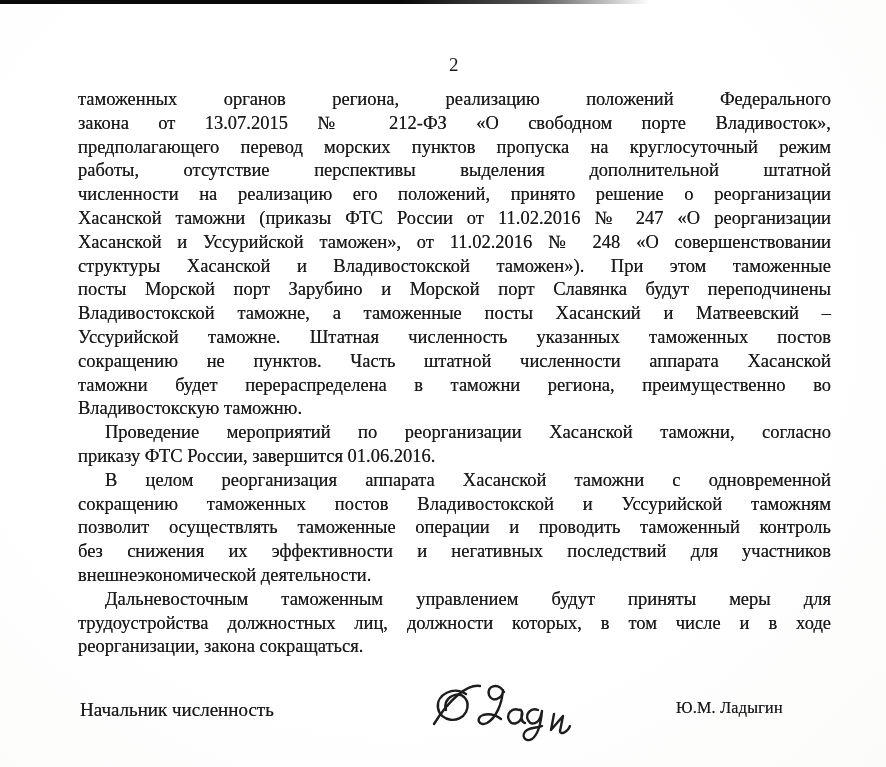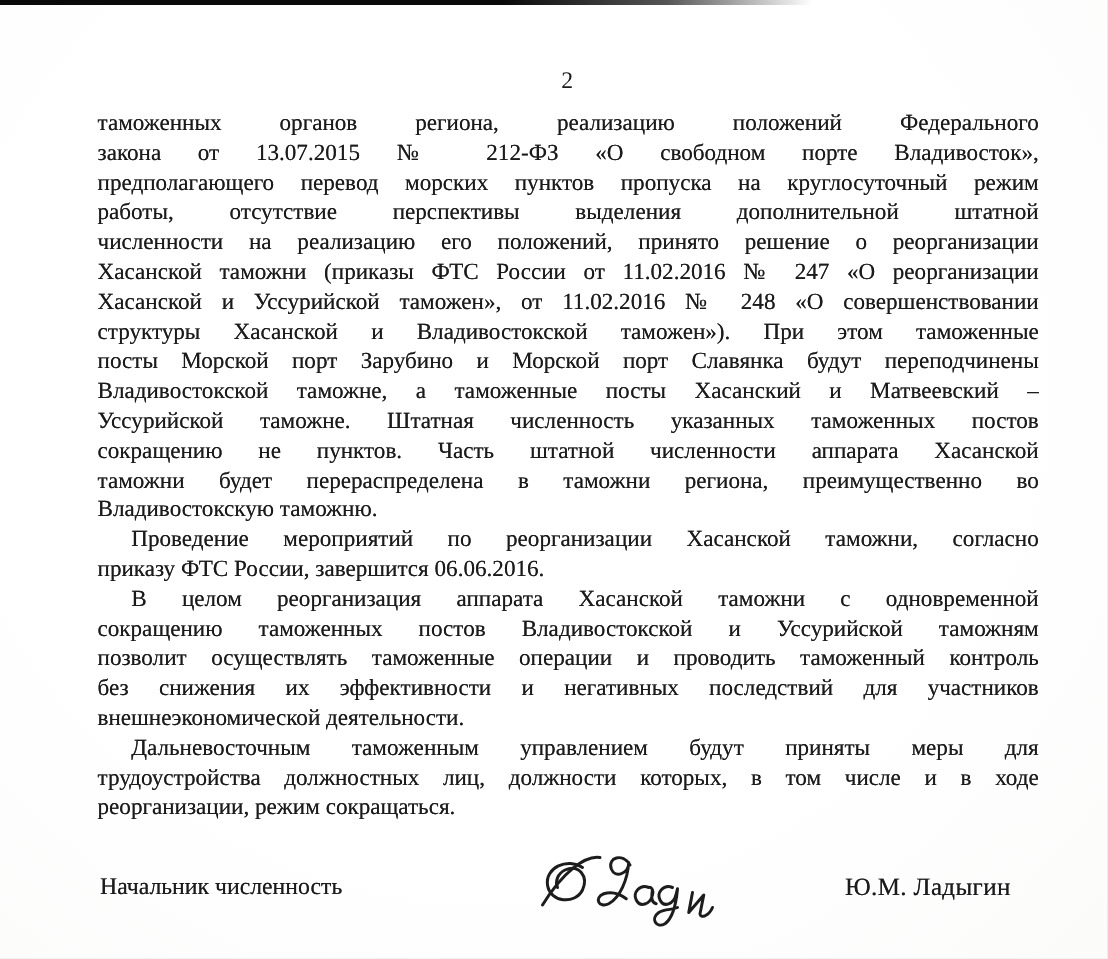--- a/index.html
+++ b/index.html
@@ -42,21 +42,21 @@
   .line.indent { padding-left: 27px; }
   .sig-title {
     position: absolute;
     left: 80px; top: 699px;
     font-size: 19px;
     text-shadow: 0 0 0.45px rgba(10,10,10,0.75);
   }
   .sig-name {
     position: absolute;
     left: 676px; top: 699px;
-    font-size: 20px;
+    font-size: 16px;
     letter-spacing: 0.3px;
     text-shadow: 0 0 0.45px rgba(10,10,10,0.75);
   }
   .signature-svg {
     position: absolute;
     left: 424px; top: 672px;
     width: 170px; height: 80px;
   }
   .signature-svg path {
     fill: none;
@@ -84,29 +84,29 @@
     <div class="line">Хасанской таможни (приказы ФТС России от 11.02.2016 № 247 «О реорганизации</div>
     <div class="line">Хасанской и Уссурийской таможен», от 11.02.2016 № 248 «О совершенствовании</div>
     <div class="line">структуры Хасанской и Владивостокской таможен»). При этом таможенные</div>
     <div class="line">посты Морской порт Зарубино и Морской порт Славянка будут переподчинены</div>
     <div class="line">Владивостокской таможне, а таможенные посты Хасанский и Матвеевский –</div>
     <div class="line">Уссурийской таможне. Штатная численность указанных таможенных постов</div>
     <div class="line">сокращению не пунктов. Часть штатной численности аппарата Хасанской</div>
     <div class="line">таможни будет перераспределена в таможни региона, преимущественно во</div>
     <div class="line end">Владивостокскую таможню.</div>
     <div class="line indent">Проведение мероприятий по реорганизации Хасанской таможни, согласно</div>
-    <div class="line end">приказу ФТС России, завершится 06.06.2016.</div>
+    <div class="line end">приказу ФТС России, завершится 01.06.2016.</div>
     <div class="line indent">В целом реорганизация аппарата Хасанской таможни с одновременной</div>
     <div class="line">сокращению таможенных постов Владивостокской и Уссурийской таможням</div>
     <div class="line">позволит осуществлять таможенные операции и проводить таможенный контроль</div>
     <div class="line">без снижения их эффективности и негативных последствий для участников</div>
     <div class="line end">внешнеэкономической деятельности.</div>
     <div class="line indent">Дальневосточным таможенным управлением будут приняты меры для</div>
     <div class="line">трудоустройства должностных лиц, должности которых, в том числе и в ходе</div>
-    <div class="line end">реорганизации, режим сокращаться.</div>
+    <div class="line end">реорганизации, закона сокращаться.</div>
   </div>
 
   <div>
     <div class="sig-title">Начальник численность</div>
 
     <svg class="signature-svg" viewBox="0 0 170 80" aria-hidden="true">
 
       <path d="M 56 14 C 44 12, 26 26, 10 52"></path>
 
       <path d="M 42 22 C 30 14, 12 22, 14 36 C 16 50, 36 52, 42 40 C 47 29, 39 19, 28 24 C 22 27, 20 33, 22 38"></path>

